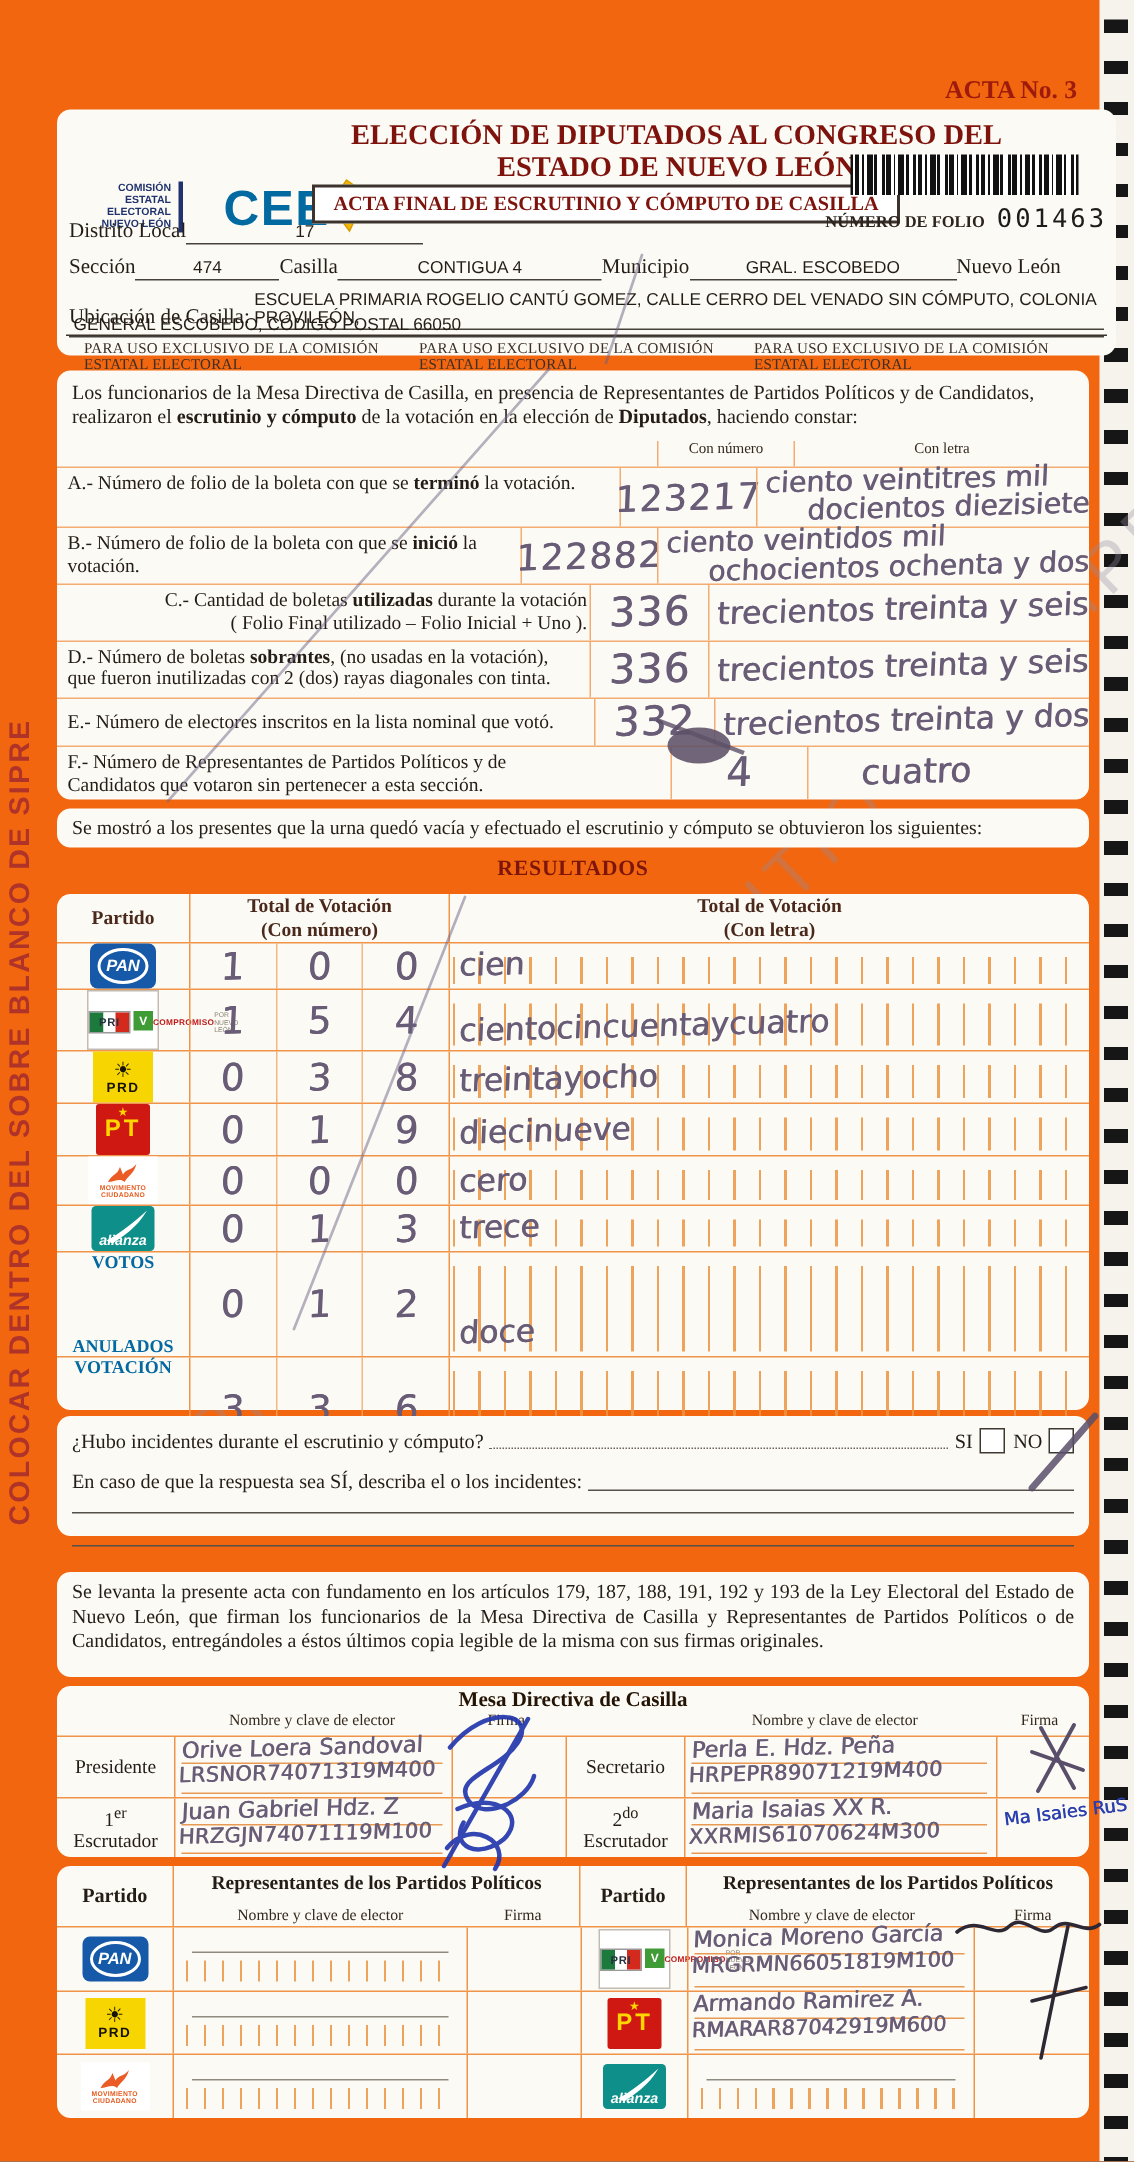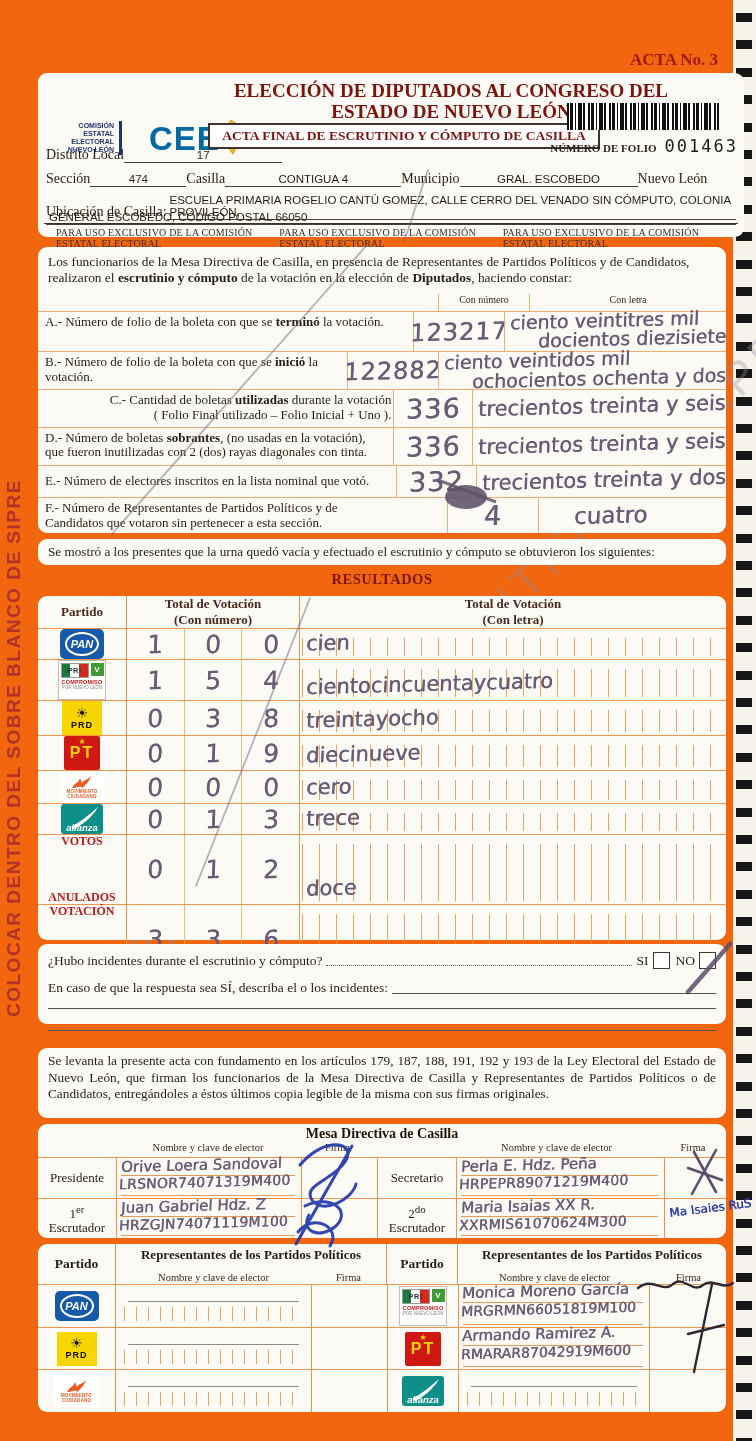--- a/index.html
+++ b/index.html
@@ -85,29 +85,29 @@
   .rrow{display:flex;flex:1;border-top:1.6px solid #ef9448;}
   .rrow .pc{width:88px;display:flex;align-items:center;justify-content:center;flex-direction:column;}
   .rrow .nc{width:172px;border-left:1.6px solid #ef9448;display:flex;}
   .rrow .lc{flex:1;border-left:1.6px solid #ef9448;position:relative;}
   .dslot{flex:1;display:flex;align-items:center;justify-content:center;}
   .dslot + .dslot{border-left:1.3px solid rgba(240,168,101,.8);}
   .dslot .hw{font-size:25px;}
   .comb{position:absolute;left:2px;right:2px;top:9px;bottom:3px;
       background:repeating-linear-gradient(90deg,rgba(236,148,66,.85) 0 1.4px,transparent 1.4px 17px);}
   .rwords{position:absolute;left:6px;bottom:4px;z-index:2;font-size:21px;}
-  .plabel{font:bold 12px/13px "Liberation Serif",serif;text-align:center;color:#b91c1c;gap:43px;}
+  .plabel{font:bold 12px/13px "Liberation Serif",serif;text-align:center;color:#0369a1;gap:43px;}
 
   
   .plogo{font-family:"Liberation Sans",sans-serif;}
   .logo-pan{width:44px;height:30px;background:#1559a8;border-radius:5px;position:relative;
       display:flex;align-items:center;justify-content:center;}
   .logo-pan:before{content:"";position:absolute;inset:3px 5px;border:2px solid #fff;border-radius:50%;}
   .logo-pan span{position:relative;color:#fff;font-weight:bold;font-style:italic;font-size:11px;}
-  .logo-pri{width:46px;height:36px;background:#fff;border:1px solid #c2bcb2;display:flex;flex-direction:column;align-items:center;padding-top:2px;}
+  .logo-pri{width:46px;height:36px;background:#fff;border:1px solid #c2bcb2;display:flex;flex-direction:row;align-items:center;padding-top:2px;}
   .pri-top{display:flex;gap:2px;}
   .pri-flag{width:26px;height:13px;border:1px solid #9a9a9a;position:relative;display:flex;}
   .pri-flag i{flex:1;}
   .pri-flag i:nth-child(1){background:#1b7a3c;}
   .pri-flag i:nth-child(2){background:#fff;}
   .pri-flag i:nth-child(3){background:#d42a1e;}
   .pri-flag b{position:absolute;inset:0;display:flex;align-items:center;justify-content:center;
       font-size:7.5px;color:#26323f;letter-spacing:.5px;}
   .pvem{width:13px;height:13px;background:#3e9b35;color:#fff;font-weight:bold;font-size:8px;
       display:flex;align-items:center;justify-content:center;}

